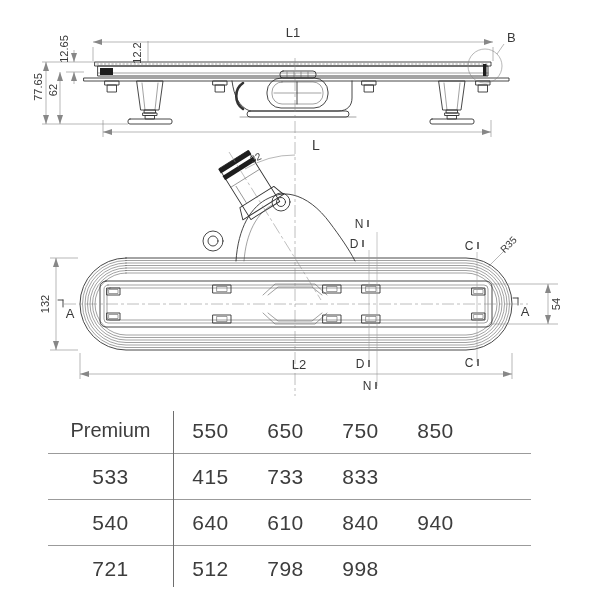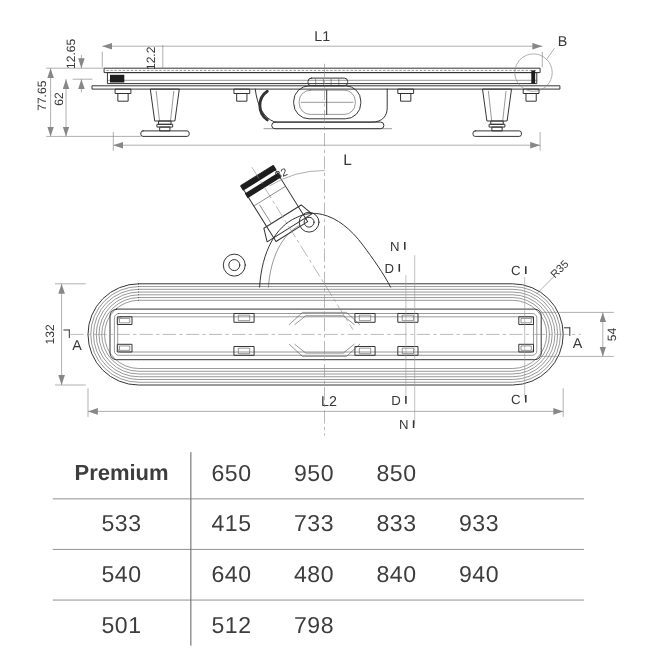--- a/index.html
+++ b/index.html
@@ -17,21 +17,21 @@
   svg text{font-family:"Liberation Sans",sans-serif;font-size:11px;fill:#383838;stroke:none;}
   svg text.md{font-size:12px;}
   svg text.lg{font-size:13px;}
   svg text.xl{font-size:14px;}
   svg text.sm{font-size:10px;}
   
   .spec-table{position:absolute;left:48px;top:408px;width:502px;color:#3d3d3d;}
   .spec-table::before{content:"";position:absolute;left:125px;top:3px;bottom:4px;width:1px;
         background:#6e6e6e;}
   .t-row{display:grid;grid-template-columns:125px repeat(5,75px);align-items:center;height:45px;}
-  .t-label{text-align:center;font-weight:bold;font-size:17.5px;}
+  .t-label{text-align:center;font-weight:normal;font-size:17.5px;}
   .t-label.head{font-size:20px;}
   .t-cell{text-align:center;font-size:21px;letter-spacing:.5px;}
   .t-sep{height:1px;width:483px;background:#9b9b9b;}
 </style>
 </head>
 <body>
 
 <div class="page">
 
   <svg class="drawing" width="600" height="405" viewBox="0 0 600 405">
@@ -204,40 +204,41 @@
       <line class="cl" x1="295" y1="58" x2="295" y2="396"></line>
       <line class="cl" x1="229" y1="152" x2="321" y2="300"></line>
       <path class="dim" d="M245,169 A95,95 0 0 1 295,155"></path>
       <text class="sm" transform="rotate(-24 257 161)" x="257" y="161" text-anchor="middle">32</text>
     </g>
   </svg>
 
   <div class="spec-table">
     <div class="t-row">
       <div class="t-label head">Premium</div>
+      <div class="t-cell">550</div>
       <div class="t-cell">650</div>
-      <div class="t-cell">950</div>
+      <div class="t-cell">750</div>
       <div class="t-cell">850</div>
     </div>
     <div class="t-sep"></div>
     <div class="t-row">
       <div class="t-cell">533</div>
       <div class="t-cell">415</div>
       <div class="t-cell">733</div>
       <div class="t-cell">833</div>
-      <div class="t-cell">933</div>
     </div>
     <div class="t-sep"></div>
     <div class="t-row">
       <div class="t-cell">540</div>
       <div class="t-cell">640</div>
-      <div class="t-cell">480</div>
+      <div class="t-cell">610</div>
       <div class="t-cell">840</div>
       <div class="t-cell">940</div>
     </div>
     <div class="t-sep"></div>
     <div class="t-row">
-      <div class="t-cell">501</div>
+      <div class="t-cell">721</div>
       <div class="t-cell">512</div>
       <div class="t-cell">798</div>
+      <div class="t-cell">998</div>
     </div>
   </div>
 </div>
 
 </body></html>

